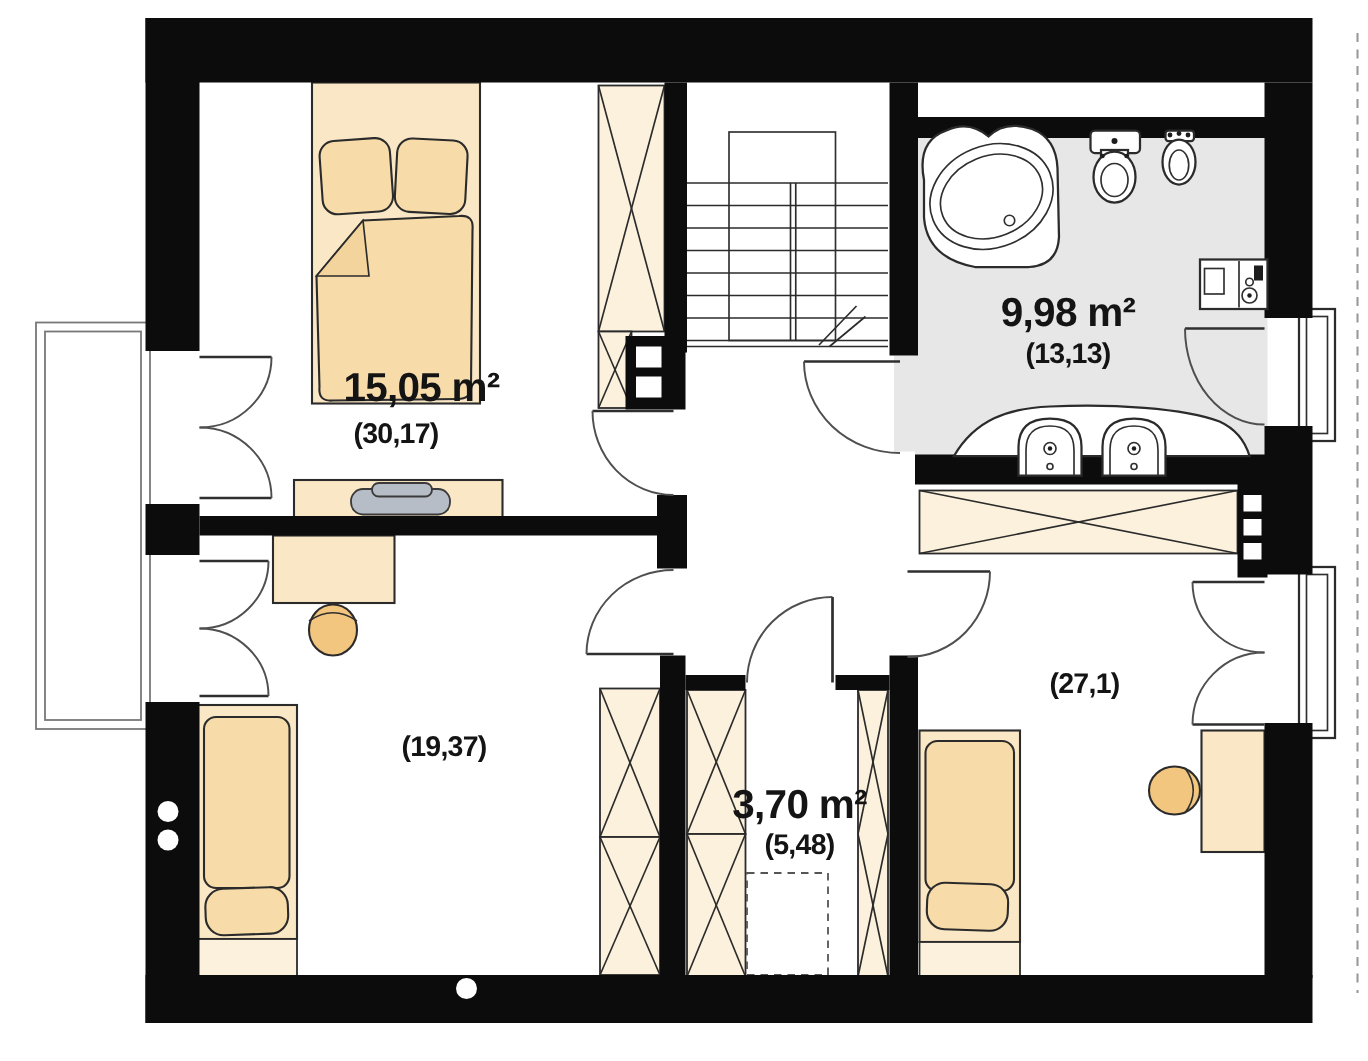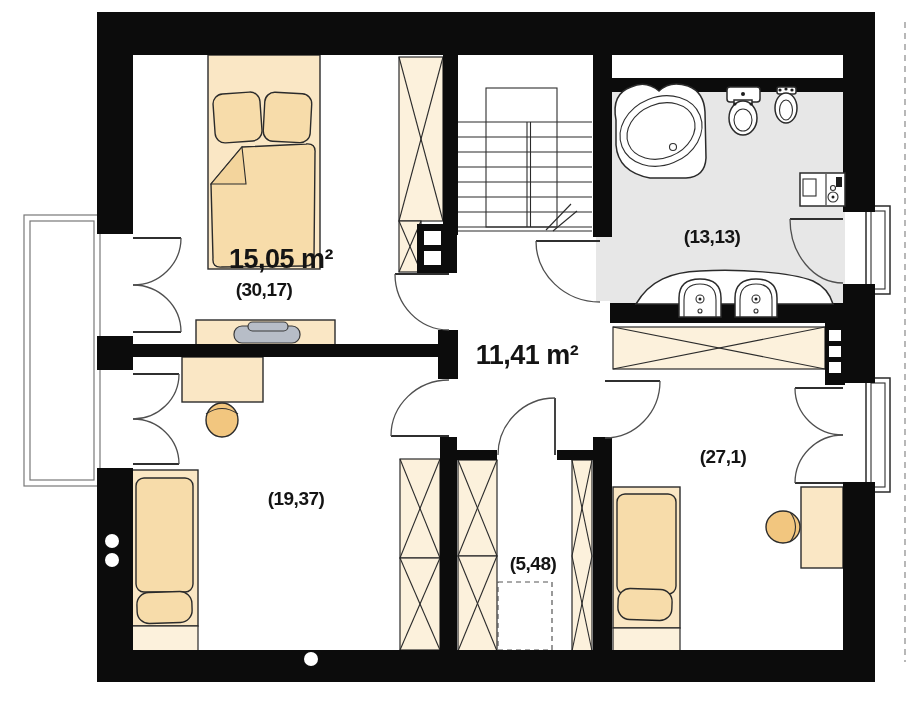--- a/index.html
+++ b/index.html
@@ -280,22 +280,23 @@
   <g>
     <circle fill="#fff" cx="112" cy="541" r="7"></circle>
     <circle fill="#fff" cx="112" cy="560" r="7"></circle>
     <circle fill="#fff" cx="311" cy="659" r="7"></circle>
   </g>
 </svg>
 
 <div class="lbl" style="left:281px;top:259px">15,05 m²</div>
 <div class="lbl sub" style="left:264px;top:290px">(30,17)</div>
 
+<div class="lbl" style="left:712px;top:209px">9,98 m²</div>
 <div class="lbl sub" style="left:712px;top:237px">(13,13)</div>
 
-<div class="lbl" style="left:527px;top:355px">11,41 m²</div>
 
 <div class="lbl sub" style="left:296px;top:499px">(19,37)</div>
 
+<div class="lbl" style="left:533px;top:537px">3,70 m²</div>
 <div class="lbl sub" style="left:533px;top:564px">(5,48)</div>
 
 <div class="lbl sub" style="left:723px;top:457px">(27,1)</div>
 </div>
 
 </body></html>

